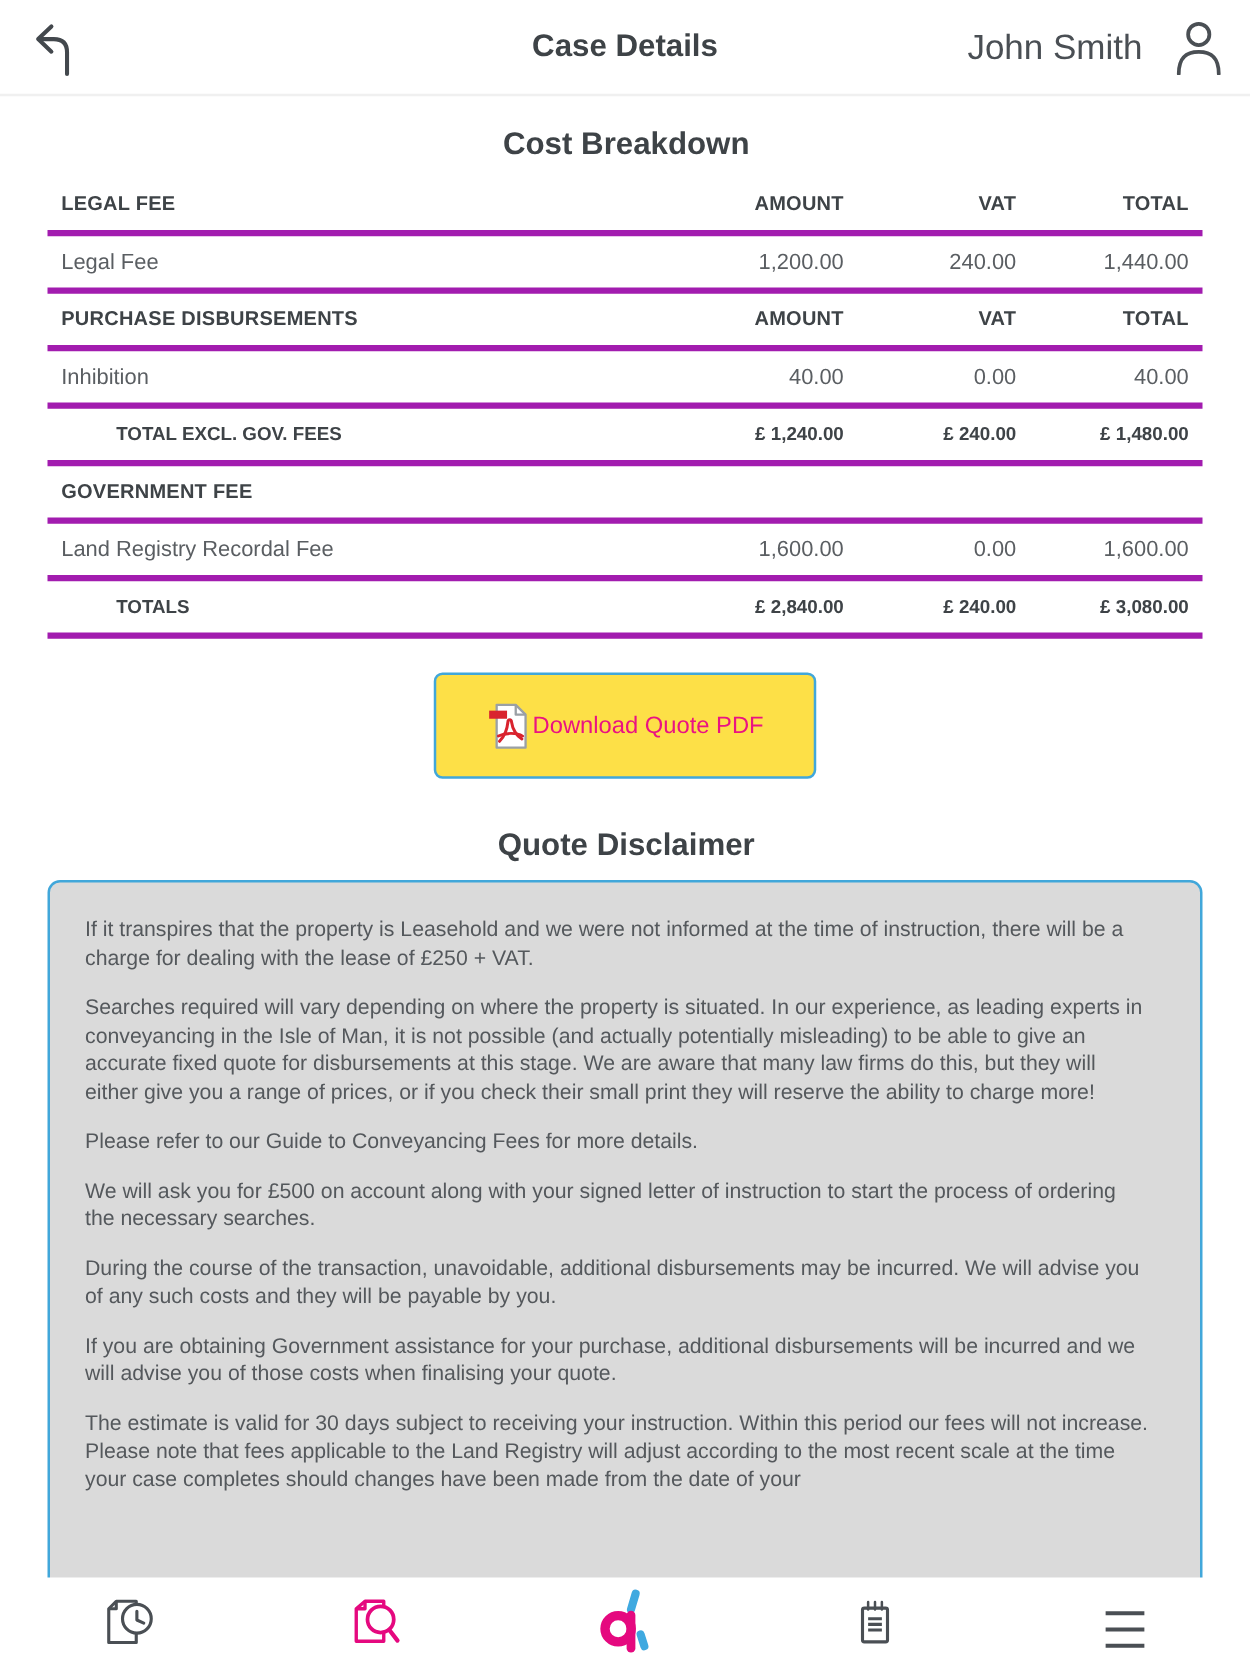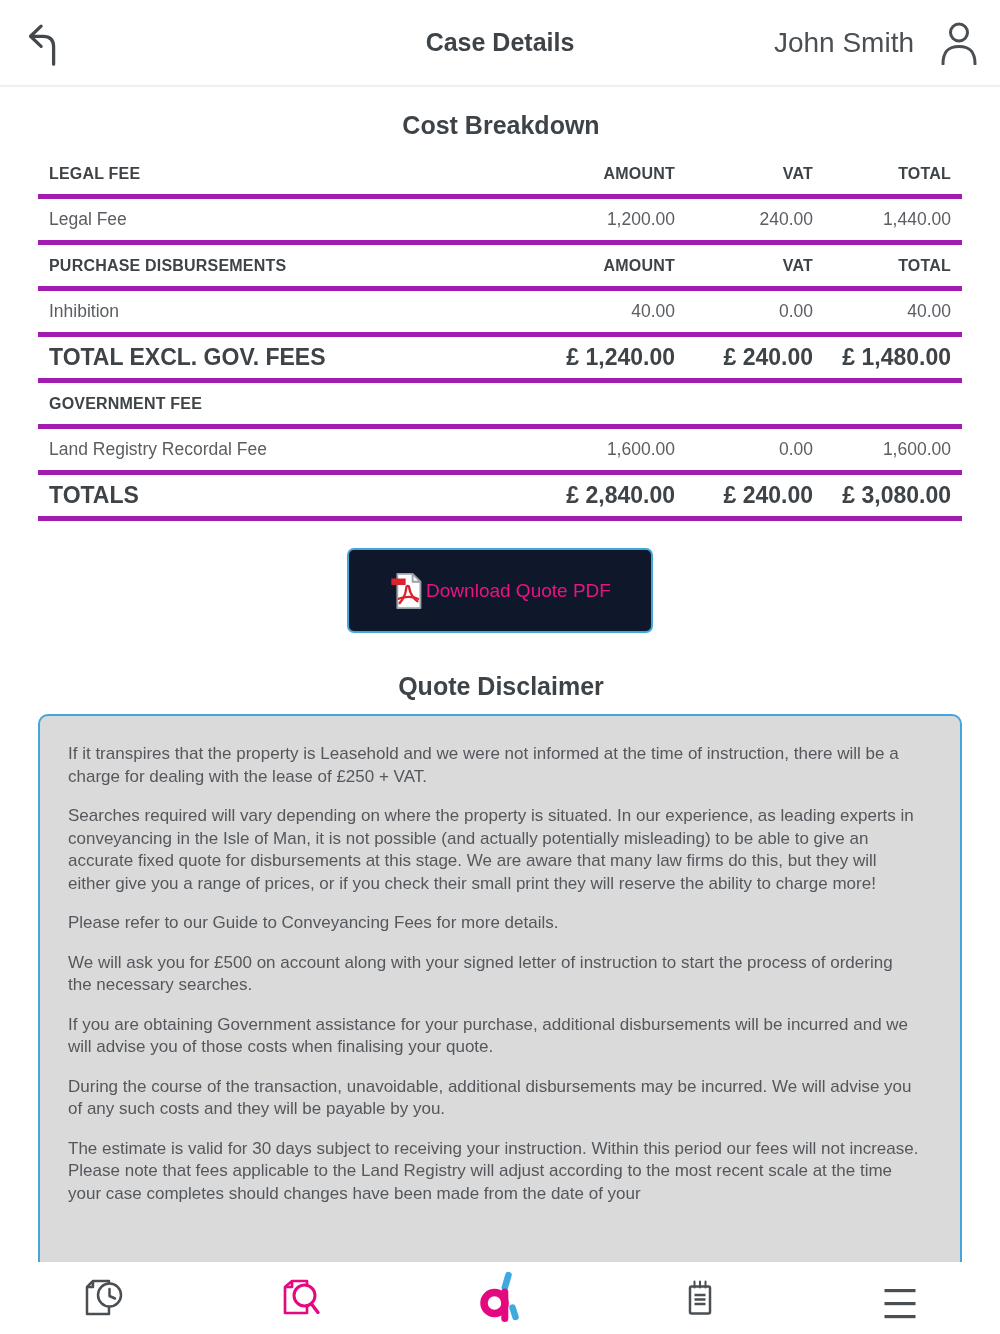--- a/index.html
+++ b/index.html
@@ -7,21 +7,21 @@
   body {
     font-family: "Liberation Sans", sans-serif;
     background: #ffffff;
     color: #55595e;
     overflow: hidden;
     position: relative;
   }
 
   
   .topbar {
-    height: 87px;
+    height: 77px;
     display: flex;
     align-items: center;
     position: relative;
     border-bottom: 2px solid #f0f0f0;
     background: #fff;
   }
   .back-btn {
     background: none; border: none; cursor: pointer;
     margin-left: 22px; padding: 0; line-height: 0;
   }
@@ -49,27 +49,27 @@
     display: grid;
     grid-template-columns: 1fr 160px 138px 138px;
     align-items: center;
     height: 46px;
     padding: 0 11px;
     border-bottom: 5px solid #a21caf;
   }
   .t-row > span:nth-child(n+2) { text-align: right; }
   .t-head span { font-size: 16px; font-weight: bold; color: #3e4347; letter-spacing: .2px; }
   .t-data span { font-size: 17.5px; color: #5a5e62; }
-  .t-sum  span { font-size: 23px; font-weight: bold; color: #3e4347; }
+  .t-sum  span { font-size: 15px; font-weight: bold; color: #3e4347; margin-left: 44px; }
 
   
   .dl-wrap { display: flex; justify-content: center; margin-top: 27px; }
   .dl-btn {
     width: 306px; height: 85px;
-    background: #0f172a;
+    background: #fde047;
     border: 2px solid #41a7da;
     border-radius: 7px;
     display: flex; align-items: center; justify-content: center; 
     cursor: pointer;
     font-family: "Liberation Sans", sans-serif;
   }
   .dl-label { color: #ea1382; font-size: 19px; }
 
   
   .disc-heading { margin-top: 39px; }
@@ -200,22 +200,22 @@
     </button>
   </div>
 
   <h2 class="section-heading disc-heading">Quote Disclaimer</h2>
 
   <div class="disclaimer-box">
     <p>If it transpires that the property is Leasehold and we were not informed at the time of instruction, there will be a charge for dealing with the lease of £250 + VAT.</p>
     <p>Searches required will vary depending on where the property is situated. In our experience, as leading experts in conveyancing in the Isle of Man, it is not possible (and actually potentially misleading) to be able to give an accurate fixed quote for disbursements at this stage. We are aware that many law firms do this, but they will either give you a range of prices, or if you check their small print they will reserve the ability to charge more!</p>
     <p>Please refer to our Guide to Conveyancing Fees for more details.</p>
     <p>We will ask you for £500 on account along with your signed letter of instruction to start the process of ordering the necessary searches.</p>
+    <p>During the course of the transaction, unavoidable, additional disbursements may be incurred. We will advise you of any such costs and they will be payable by you.</p>
     <p>If you are obtaining Government assistance for your purchase, additional disbursements will be incurred and we will advise you of those costs when finalising your quote.</p>
-    <p>During the course of the transaction, unavoidable, additional disbursements may be incurred. We will advise you of any such costs and they will be payable by you.</p>
     <p>The estimate is valid for 30 days subject to receiving your instruction. Within this period our fees will not increase. Please note that fees applicable to the Land Registry will adjust according to the most recent scale at the time your case completes should changes have been made from the date of your</p>
   </div>
 
 </main>
 
 <nav class="bottom-nav">
 
   <button class="nav-item">
     <svg width="50" height="48" viewBox="0 0 50 48">
       <path d="M 18 7 H 34 V 40 H 12 V 13 Z" fill="#ffffff" stroke="#4a4f54" stroke-width="2.5" stroke-linejoin="round"></path>

